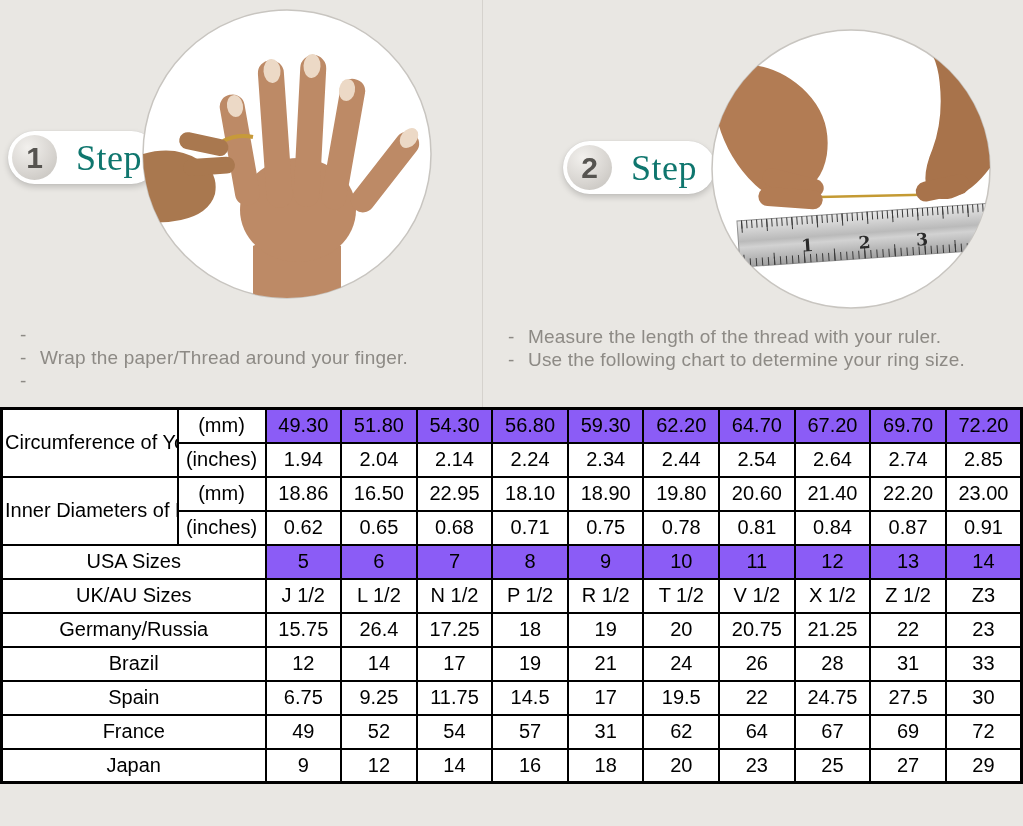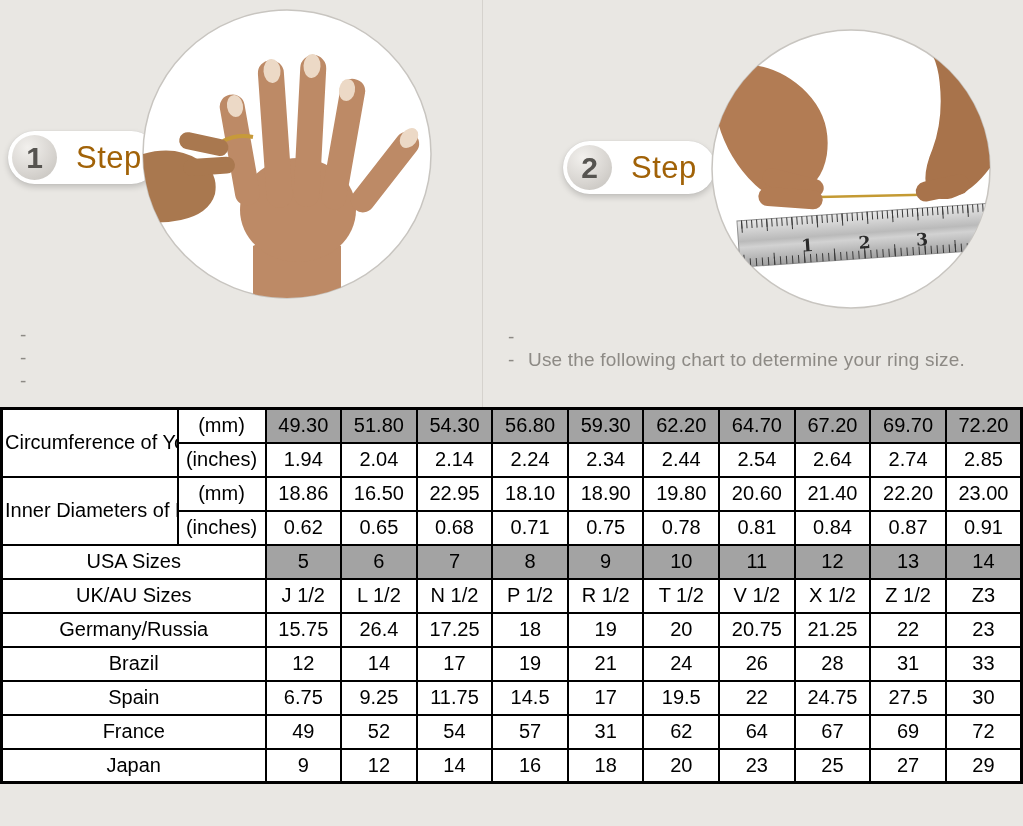--- a/index.html
+++ b/index.html
@@ -27,21 +27,21 @@
   }
   .badge-1 { left:8px;  top:131px; width:150px; }
   .badge-2 { left:563px; top:141px; width:152px; }
   .step-num {
     width:45px; height:45px; border-radius:50%;
     background:radial-gradient(circle at 35% 28%, #f2f0ed 0%, #d9d6d2 55%, #c2bfba 100%);
     color:#565450; font-size:30px; font-weight:700;
     display:flex; align-items:center; justify-content:center;
     flex:0 0 auto;
   }
-  .step-word { margin-left:19px; color:#a16207; font-size:31px; letter-spacing:0.5px; }
+  .step-word { margin-left:19px; color:#0f766e; font-size:36px; letter-spacing:0.5px;font-family:Liberation Serif, serif; }
   
   .instructions { position:absolute; z-index:3; }
   .instr-1 { left:20px;  top:323px; width:460px; }
   .instr-2 { left:508px; top:325px; width:510px; }
   .instr-line {
     display:flex; align-items:flex-start;
     color:#8d8a85; font-size:19px; line-height:23px; letter-spacing:0.2px;
   }
   .instr-line .dash { width:20px; flex:0 0 auto; text-align:left; }
   
@@ -52,21 +52,21 @@
     font-family:"Liberation Sans", sans-serif;
   }
   table.size-chart td {
     border:2px solid #000; height:34px;
     font-size:20px; color:#000; text-align:center;
     overflow:hidden; white-space:nowrap; padding:0 2px;
   }
   td.group-label { text-align:center; font-size:20px; line-height:1.15; white-space:normal; }
   td.unit-cell  { text-align:left; padding-left:5px; }
   td.row-label  { text-align:left; padding-left:7px;margin-top:32px; }
-  td.hl { background:#a3a3a3; }
+  td.hl { background:#8b5cf6; }
 </style>
 </head>
 <body>
 
 <div class="page">
 
   <div class="divider-v"></div>
 
   <div class="step-badge badge-1">
     <div class="step-num">1</div>
@@ -152,29 +152,31 @@
       </g>
     </svg>
   </div>
 
   <div class="instructions instr-1">
       <div class="instr-line">
         <span class="dash">-</span>
       </div>
       <div class="instr-line">
         <span class="dash">-</span>
+        <span>Wrap the paper/Thread around your finger.</span>
       </div>
       <div class="instr-line">
         <span class="dash">-</span>
       </div>
     </div>
 
   <div class="instructions instr-2">
       <div class="instr-line">
         <span class="dash">-</span>
+        <span>Measure the length of the thread with your ruler.</span>
       </div>
       <div class="instr-line">
         <span class="dash">-</span>
         <span>Use the following chart to determine your ring size.</span>
       </div>
     </div>
 
   <div class="size-table-wrap">
     <table class="size-chart">
       <colgroup>

